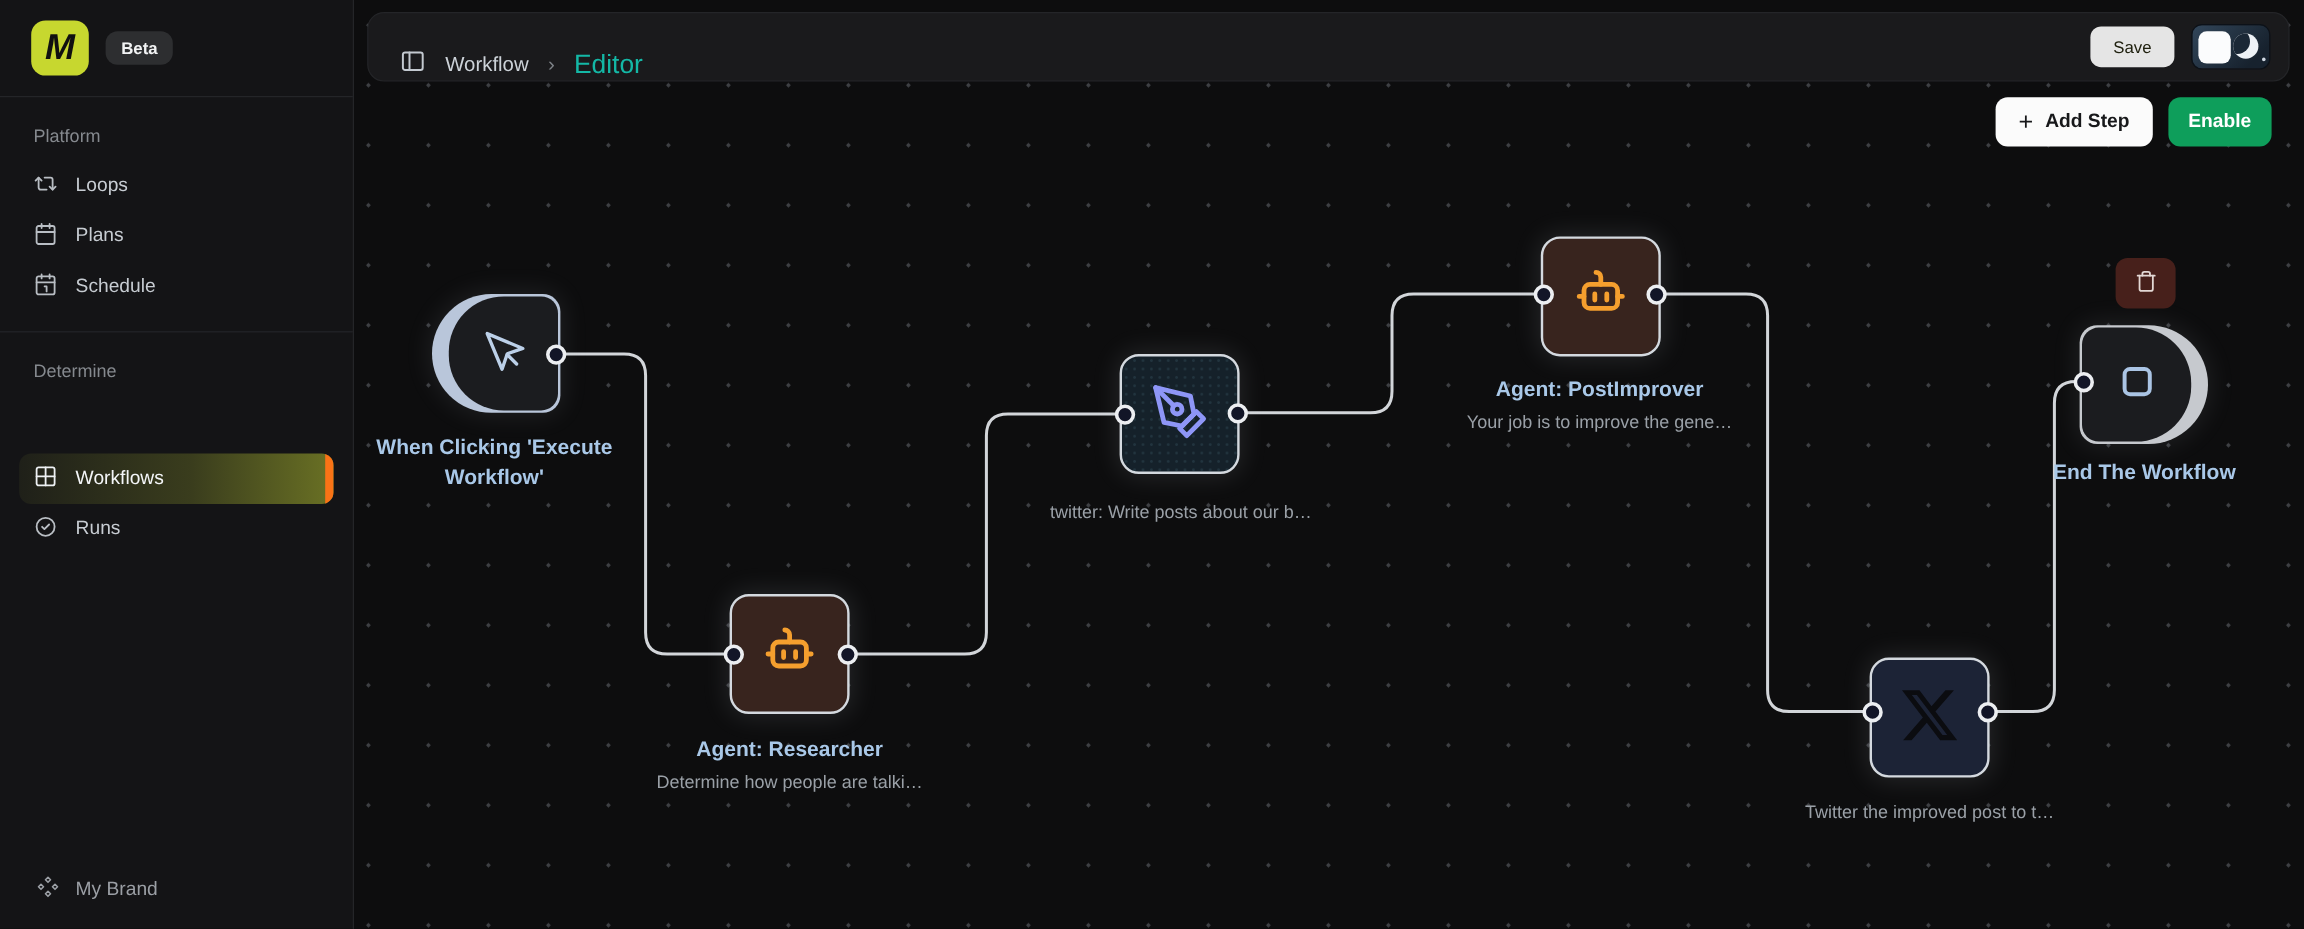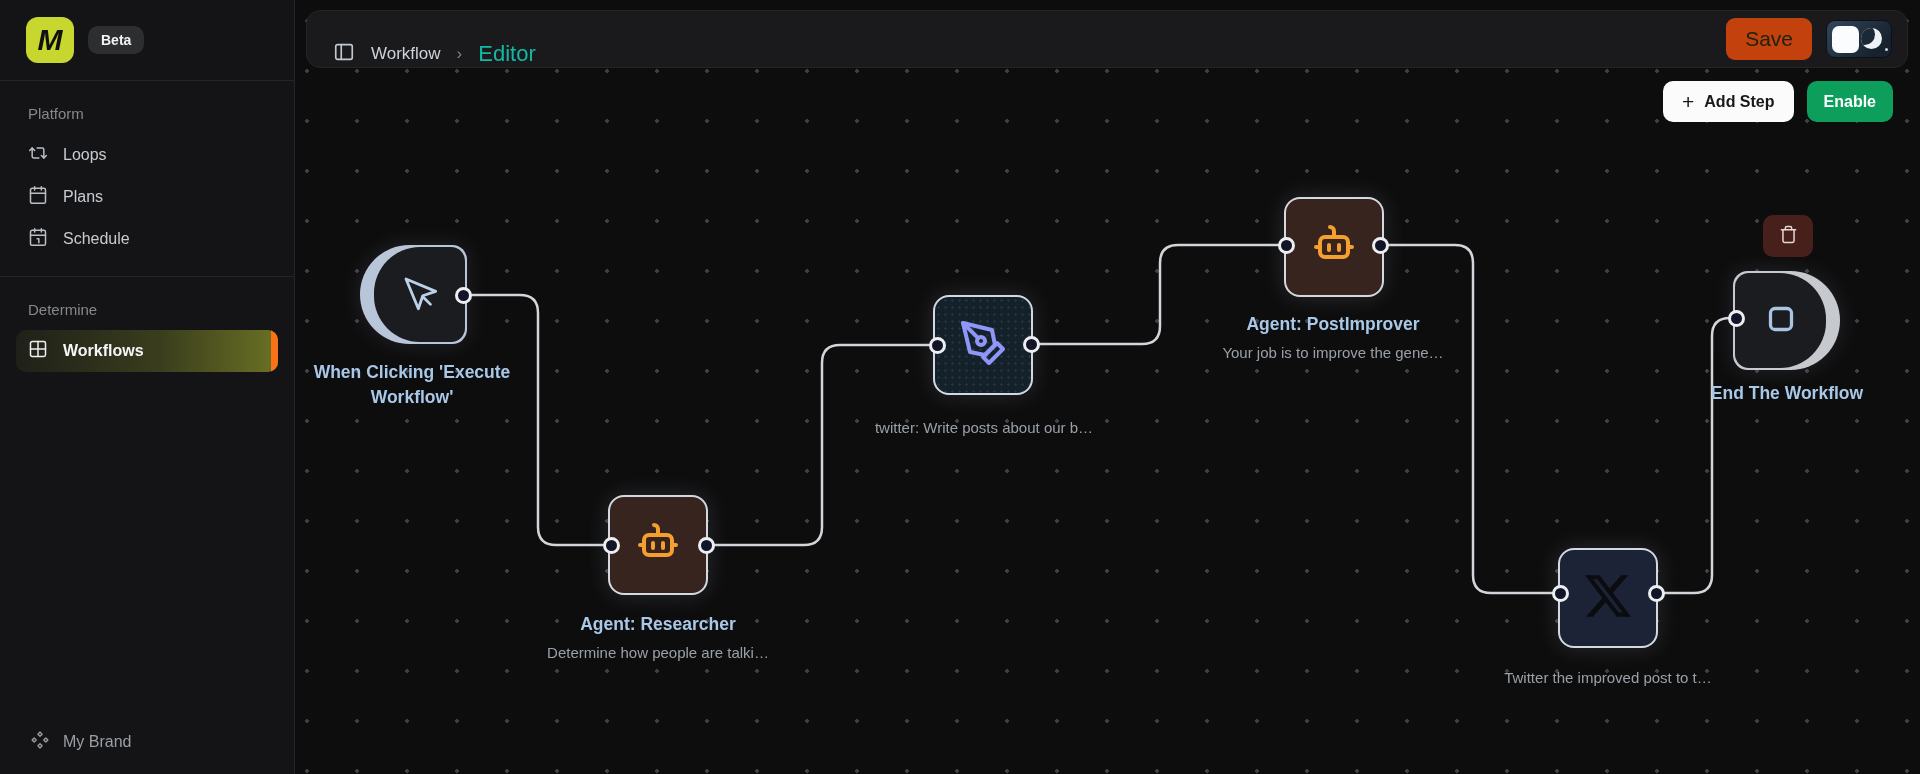--- a/index.html
+++ b/index.html
@@ -15,42 +15,42 @@
           align-items:center; justify-content:center; font-weight:bold; font-style:italic;
           font-size:30px; color:#101010; }
   .beta-pill { background:#2d2e30; color:#f2f3f4; font-size:14px; font-weight:bold;
                border-radius:10px; padding:6px 13px; }
   .sb-section { padding:14px 16px 6px 16px; }
   .sb-label { color:#85898e; font-size:15px; padding:10px 12px 12px 12px; }
   .sb-item { display:flex; align-items:center; gap:15px; padding:10px 12px; color:#c7ccd2;
              font-size:16px; border-radius:10px; cursor:pointer; height:42px; position:relative; }
   .sb-item svg { width:20px; height:20px; stroke:#b9bec4; flex:0 0 auto; }
   .sb-item.active { background:linear-gradient(90deg,#1f2019 0%,#3a3d1d 55%,#6a7124 100%);
-                    color:#f4f6f8; font-weight:bold; overflow:hidden; }
+                    color:#f4f6f8; font-weight:normal; overflow:hidden;margin-top:48px; }
   .sb-item.active::after { content:""; position:absolute; right:0; top:0; bottom:0; width:7px;
                            background:#f97316; border-radius:0 6px 6px 0; }
   .sb-item.active svg { stroke:#eef1f4; }
   .sb-divider { border-top:1px solid #242528; margin:10px 0 0 0; }
   .sb-footer { margin-top:auto; padding:20px 30px; display:flex; align-items:center; gap:13px;
                color:#9b9fa5; font-size:16px; }
   .sb-footer svg { width:20px; height:20px; stroke:#9b9fa5; }
 
   
   .main { position:absolute; left:295px; top:0; width:1625px; height:774px; background:#0d0d0e; }
 
   .topbar { position:absolute; left:11px; right:12px; top:10px; height:58px; background:#1a1a1c;
             border:1px solid #242528; border-radius:14px; display:flex; align-items:center;
             padding:0 15px 0 26px; z-index:30; }
   .crumb { display:flex; align-items:center; gap:16px;margin-top:29px; }
   .crumb svg { width:22px; height:22px; stroke:#c3c9d0; }
   .crumb-link { color:#ccd2d8; font-size:17px; }
   .crumb-sep { color:#7d8287; font-size:17px; }
   .crumb-current { color:#14b8a6; font-size:22px; }
   .topbar-right { margin-left:auto; display:flex; align-items:center; gap:14px; }
-  .save-btn { background:#c2410c; color:#20210f; border:none; font-size:21px; border-radius:9px;
+  .save-btn { background:#e5e5e5; color:#20210f; border:none; font-size:14px; border-radius:9px;
               padding:9px 19px; cursor:pointer; font-family:inherit; }
   .theme-toggle { width:66px; height:38px; border-radius:9px; position:relative; cursor:pointer;
                   background:linear-gradient(135deg,#32465a 0%,#17222e 80%); border:1px solid #0c1118; }
   .toggle-knob { position:absolute; left:5px; top:5px; width:27px; height:27px; background:#fbfcfd;
                  border-radius:7px; }
   .toggle-moon { position:absolute; right:9px; top:7px; width:21px; height:21px; border-radius:50%;
                  background:#eef2f6; overflow:hidden; }
   .toggle-moon::after { content:""; position:absolute; left:-7px; top:-4px; width:21px; height:21px;
                         border-radius:50%; background:#1b2836; }
   .toggle-star { position:absolute; width:3px; height:3px; background:#cfd8e2; border-radius:50%; }
@@ -149,20 +149,29 @@
     <div class="sb-label">Determine</div>
     <div class="sb-item active">
       <span>
         <svg viewBox="0 0 24 24" class="node-icon-stroke" stroke-width="1.8" width="20" height="20" fill="none">
             <rect x="3" y="3" width="18" height="18" rx="2"></rect>
             <path d="M3 12h18M12 3v18"></path>
           </svg>
       </span>
       <span>Workflows</span>
     </div>
+    <div class="sb-item">
+      <span>
+        <svg viewBox="0 0 24 24" class="node-icon-stroke" stroke-width="1.8" width="20" height="20" fill="none">
+            <circle cx="12" cy="12" r="9"></circle>
+            <path d="m8.5 12 2.3 2.3 4.7-4.6"></path>
+          </svg>
+      </span>
+      <span>Runs</span>
+    </div>
   </div>
 
   <div class="sb-footer">
     <span>
       <svg viewBox="0 0 24 24" class="node-icon-stroke" stroke-width="1.6" width="20" height="20" fill="none">
           <path d="M12 2.5 14.5 5 12 7.5 9.5 5Z"></path>
           <path d="M12 16.5 14.5 19 12 21.5 9.5 19Z"></path>
           <path d="M5 9.5 7.5 12 5 14.5 2.5 12Z"></path>
           <path d="M19 9.5 21.5 12 19 14.5 16.5 12Z"></path>
         </svg>

